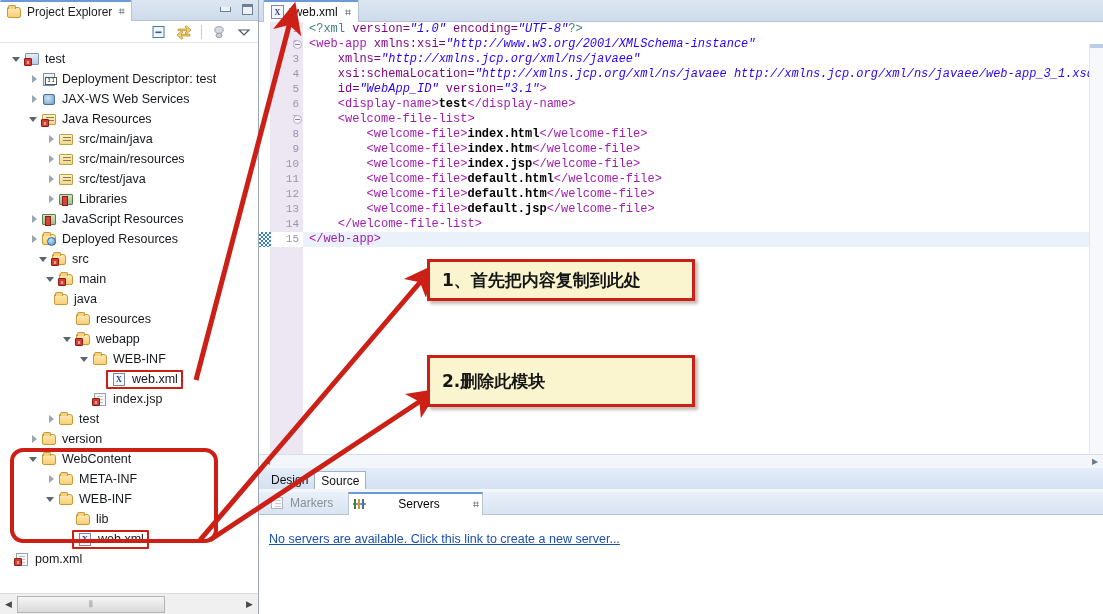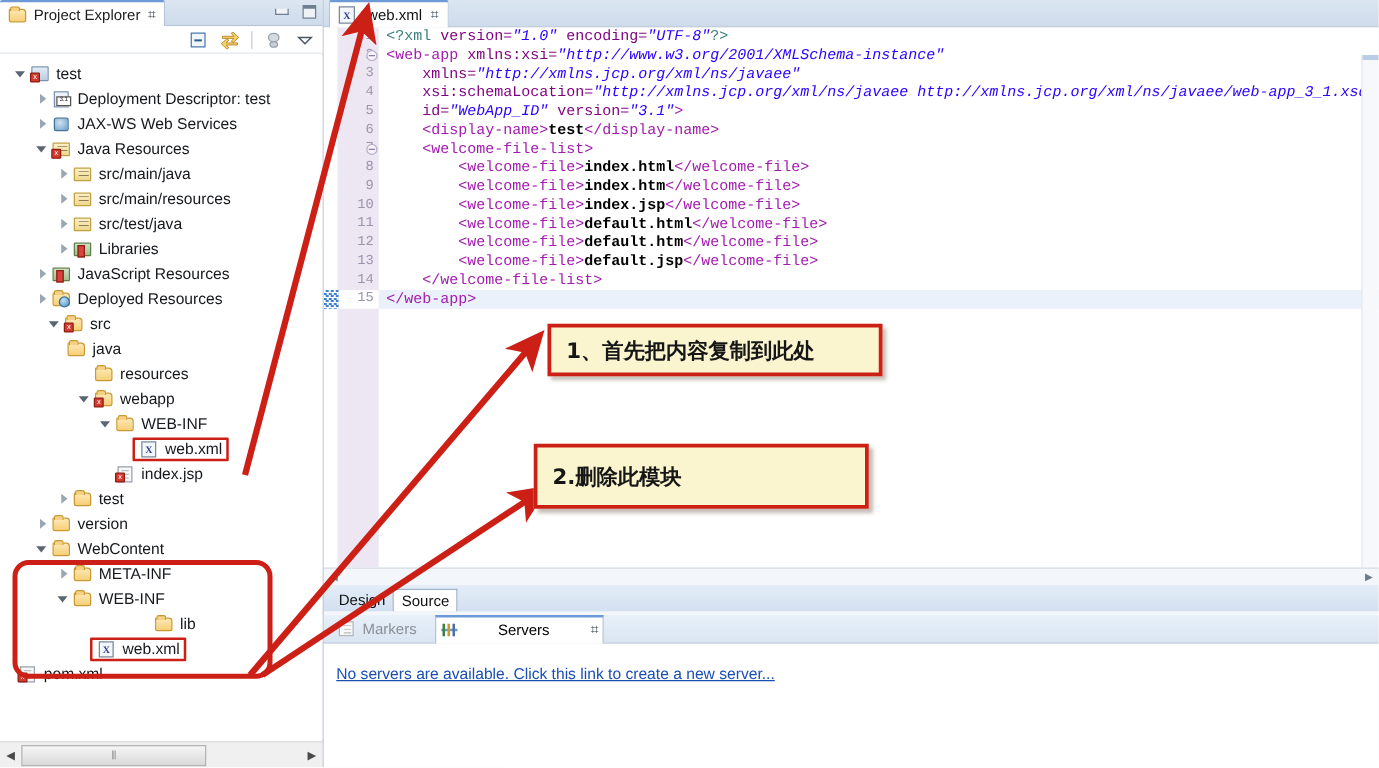--- a/index.html
+++ b/index.html
@@ -303,21 +303,21 @@
   .ovr-top { position:absolute; left:0; right:0; top:0; height:4px; background:#b9cee6; }
 
   
   #overlay { position:absolute; left:0; top:0; width:1103px; height:614px; pointer-events:none; }
   .note {
     position:absolute; background:#faf5cf; border:3px solid #cc1f16;
     box-shadow: 3px 3px 3px rgba(90,60,40,.35);
     display:flex; align-items:center; padding-left:12px;
     font-family:"DejaVu Sans", sans-serif; font-weight:bold; color:#161616;
   }
-  #note1 { left:438px; top:259px; width:268px; height:42px; font-size:17px; }
+  #note1 { left:427px; top:259px; width:268px; height:42px; font-size:17px; }
   #note2 { left:427px; top:355px; width:268px; height:52px; font-size:17px; }
   .tree-ring {
     position:absolute; border:4px solid #cc1f16; border-radius:13px;
   }
 </style>
 </head>
 <body>
 
 <div id="root">
 
@@ -461,20 +461,30 @@
         <div class="trow" style="padding-left: 37px;">
           <span class="arrow open"></span>
           <span style="display: flex; align-items: center;">
             <span class="tico">
               <span class="ic-folder-err"></span>
               <span class="ic-err-badge">x</span>
             </span>
             <span class="tlabel">src</span>
           </span>
         </div>
+        <div class="trow" style="padding-left: 44px;">
+          <span class="arrow open"></span>
+          <span style="display: flex; align-items: center;">
+            <span class="tico">
+              <span class="ic-folder-err"></span>
+              <span class="ic-err-badge">x</span>
+            </span>
+            <span class="tlabel">main</span>
+          </span>
+        </div>
         <div class="trow" style="padding-left: 39px;">
           <span class="arrow"></span>
           <span style="display: flex; align-items: center;">
             <span class="tico">
               <span class="ic-folder"></span>
             </span>
             <span class="tlabel">java</span>
           </span>
         </div>
         <div class="trow" style="padding-left: 61px;">
@@ -562,21 +572,21 @@
         </div>
         <div class="trow" style="padding-left: 44px;">
           <span class="arrow open"></span>
           <span style="display: flex; align-items: center;">
             <span class="tico">
               <span class="ic-folder"></span>
             </span>
             <span class="tlabel">WEB-INF</span>
           </span>
         </div>
-        <div class="trow" style="padding-left: 61px; margin-left: 48px;">
+        <div class="trow" style="padding-left: 61px;">
           <span class="arrow"></span>
           <span style="display: flex; align-items: center;">
             <span class="tico">
               <span class="ic-folder"></span>
             </span>
             <span class="tlabel">lib</span>
           </span>
         </div>
         <div class="trow" style="padding-left: 61px;">
           <span class="arrow"></span>

